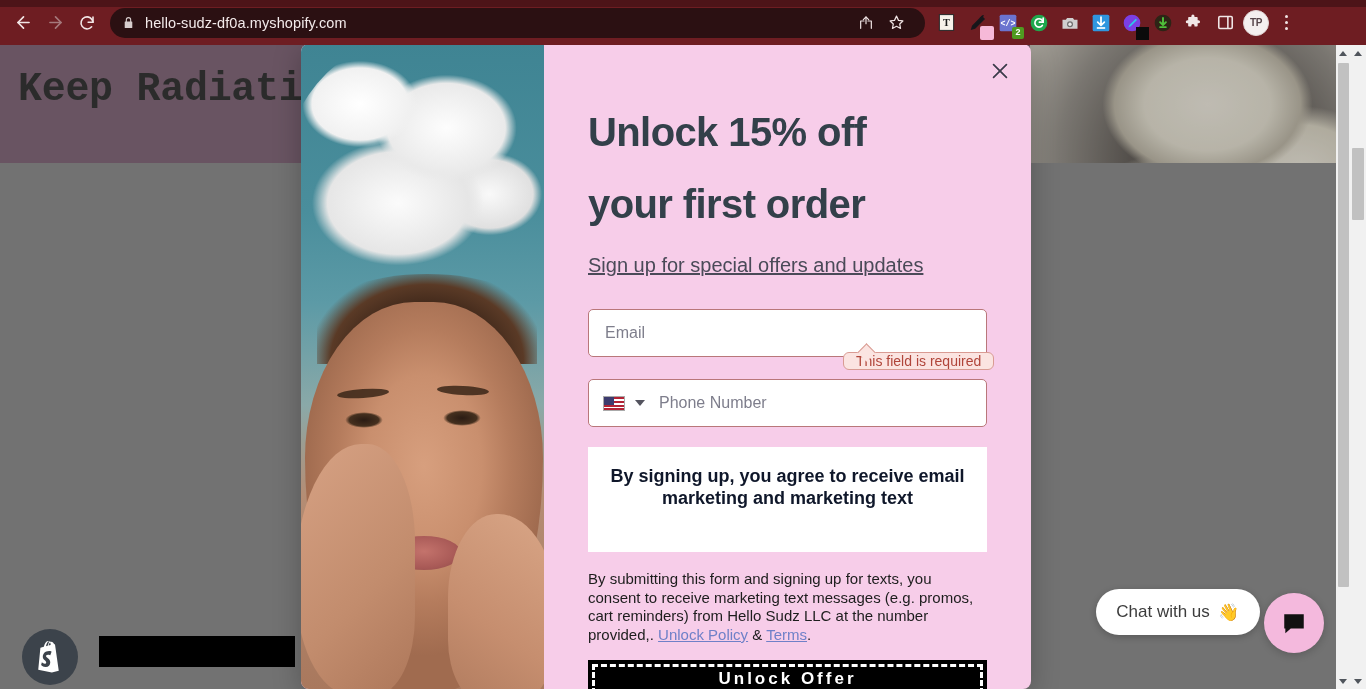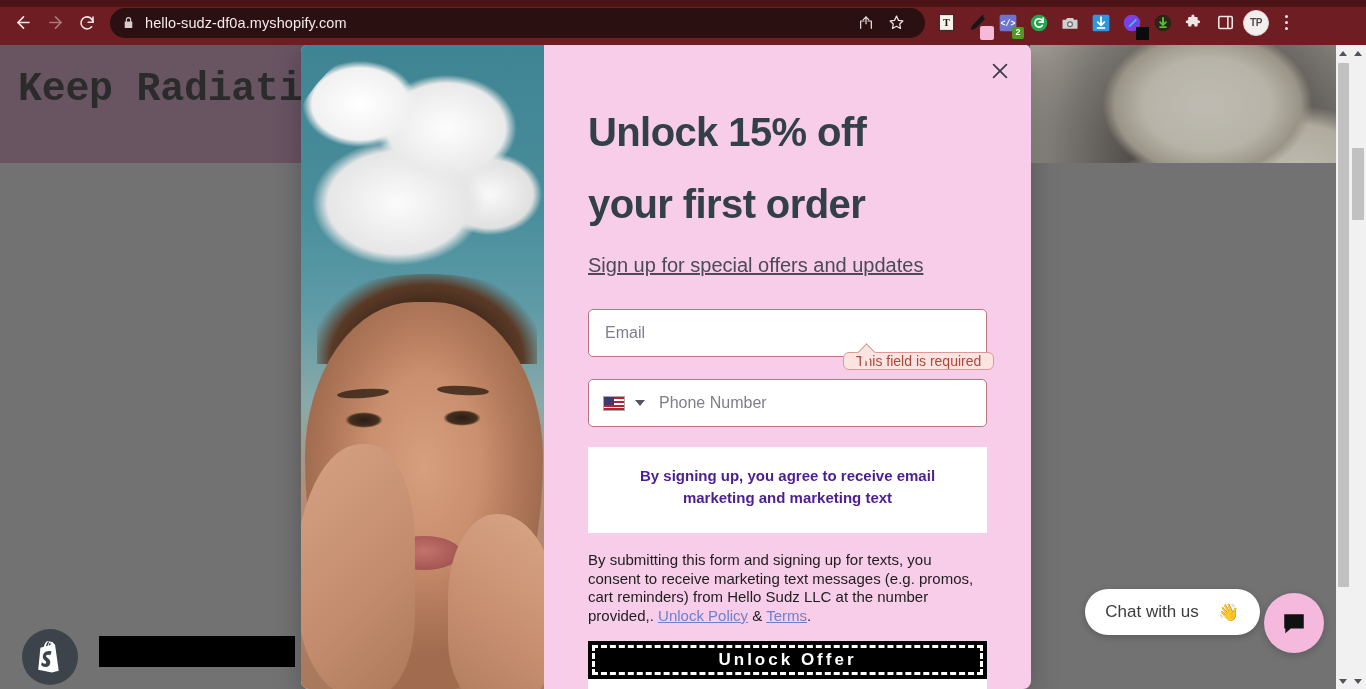--- a/index.html
+++ b/index.html
@@ -160,21 +160,21 @@
     width: 196px; height: 31px; background: #000;
   }
 
   
   .chat-pill {
     position: absolute; right: 76px; bottom: 54px;
     height: 46px; background: #fff; border-radius: 23px;
     display: flex; align-items: center; padding: 0 20px;
     font-size: 17px; color: #3c3c3c;
     box-shadow: 0 2px 7px rgba(0,0,0,0.22);
-    gap: 20px;
+    gap: 9px;
   }
   .chat-fab {
     position: absolute; right: 12px; bottom: 36px;
     width: 60px; height: 60px; border-radius: 50%;
     background: #f4b9dd;
     display: flex; align-items: center; justify-content: center;
     box-shadow: 0 2px 8px rgba(0,0,0,0.2);
   }
 
   
@@ -314,23 +314,23 @@
     z-index: 5;
   }
   .tooltip::after {
     content: ""; position: absolute; top: -7px; left: 16px;
     width: 12px; height: 12px; background: #fbe4e1;
     border-left: 1px solid #d99b93; border-top: 1px solid #d99b93;
     transform: rotate(45deg);
   }
   .consent-box {
     margin-top: 20px; background: #fff;
-    padding: 18px 20px 24px;
-    text-align: center; font-size: 15px; line-height: 22px;
-    color: #4c1d95; font-weight: 600;
+    padding: 18px 20px 43px;
+    text-align: center; font-size: 18px; line-height: 22px;
+    color: #0f172a; font-weight: 600;
   }
   .disclaimer {
     margin-top: 18px;
     font-size: 15px; line-height: 18.5px; color: #1d1d1d;
     font-family: "Liberation Sans", sans-serif;
   }
   .disclaimer a { color: #6f80c8; text-decoration: underline; }
   .unlock-btn {
     margin-top: 16px; height: 38px; background: #000;
     display: flex; align-items: center; justify-content: center;

